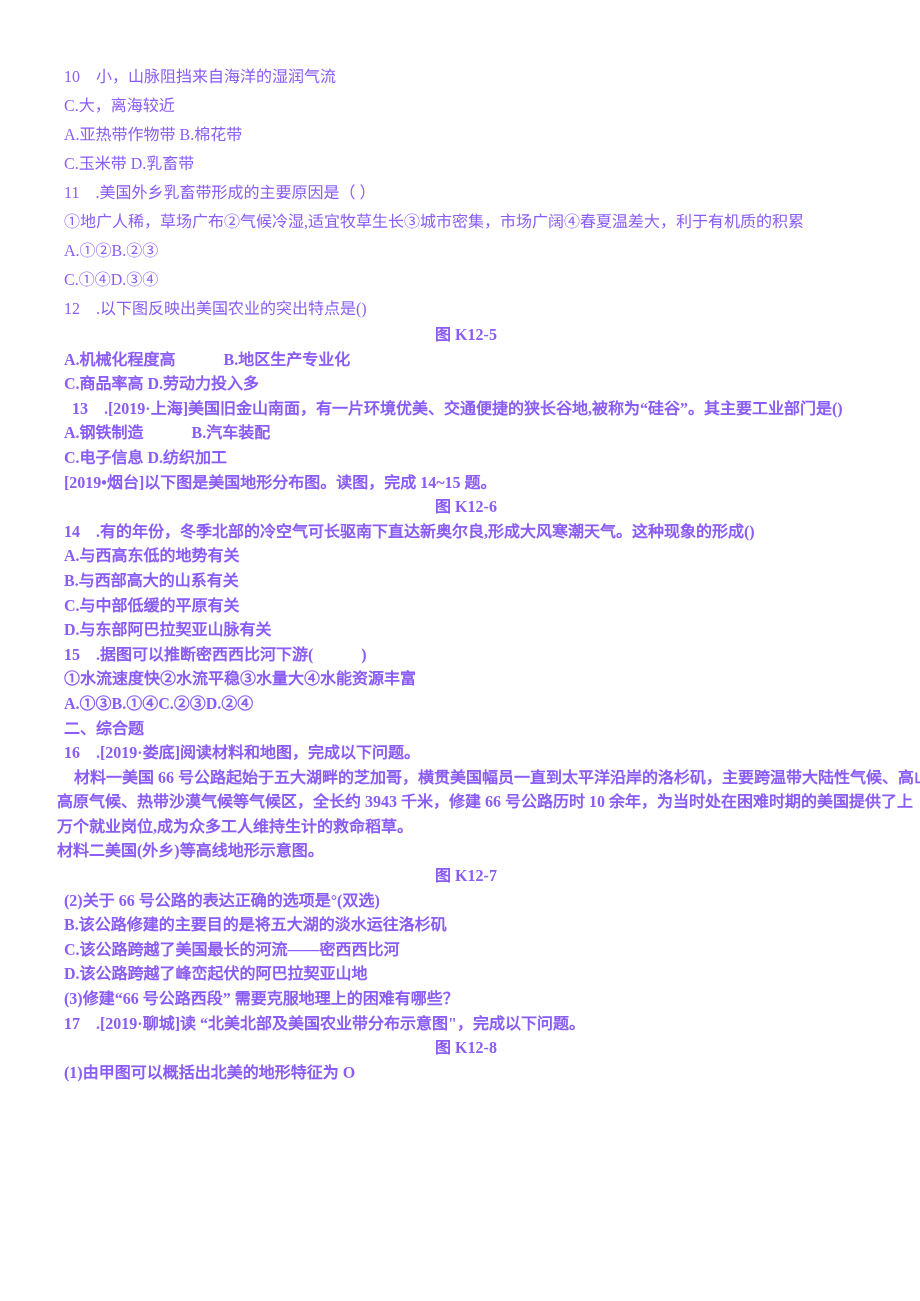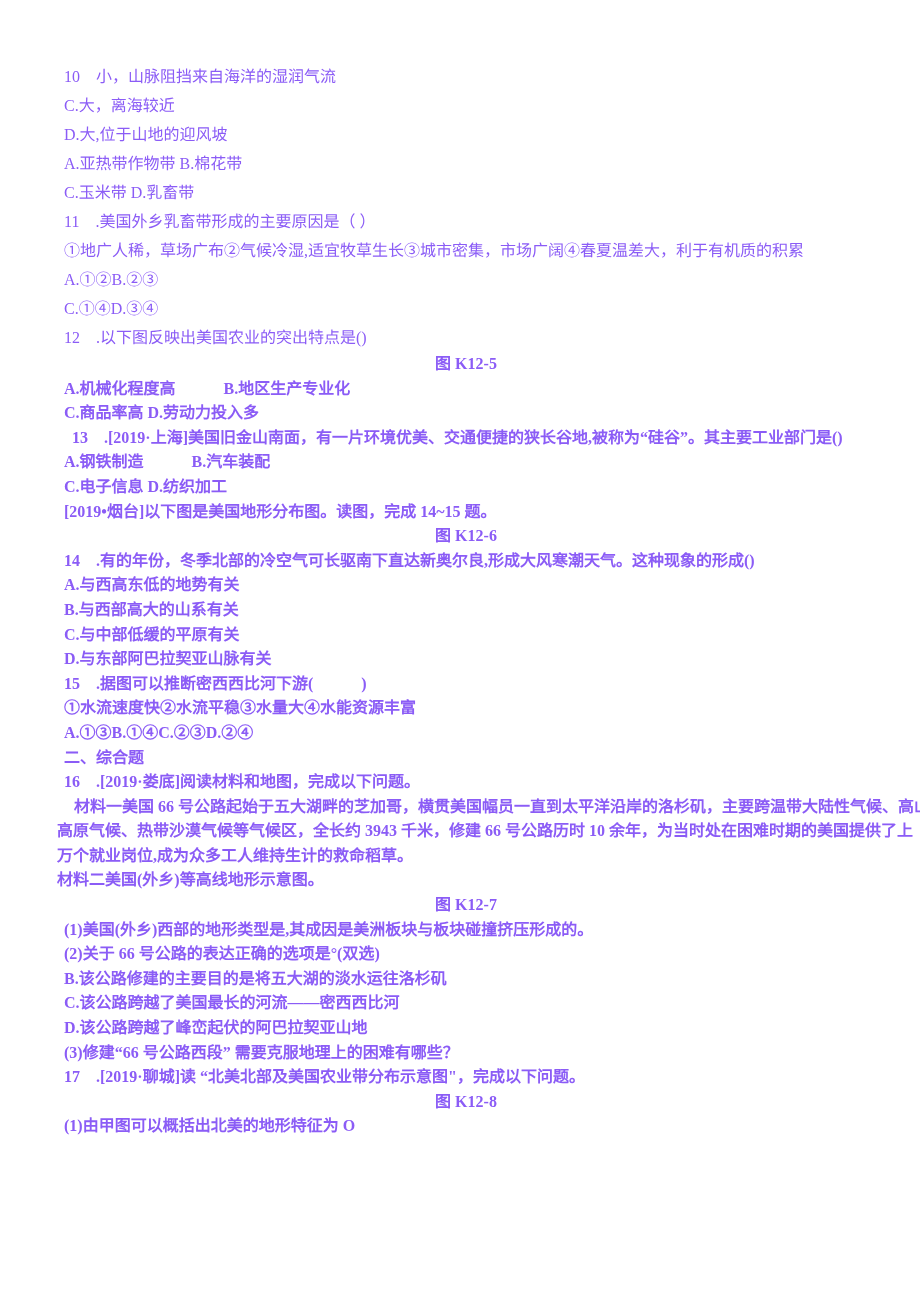--- a/index.html
+++ b/index.html
@@ -34,21 +34,20 @@
   .para { margin-left: -7px; }
   .indent1 { text-indent: 17px; }
   .indent-sm { padding-left: 8px; }
 </style>
 </head>
 <body>
 
 <div class="doc">
   <div class="ln gA">10　小，山脉阻挡来自海洋的湿润气流</div>
   <div class="ln gA">C.大，离海较近</div>
-  <div class="ln gA">D.大,位于山地的迎风坡</div>
   <div class="ln gA">A.亚热带作物带 B.棉花带</div>
   <div class="ln gA">C.玉米带 D.乳畜带</div>
   <div class="ln gA">11　.美国外乡乳畜带形成的主要原因是（ ）</div>
   <div class="ln gA">①地广人稀，草场广布②气候冷湿,适宜牧草生长③城市密集，市场广阔④春夏温差大，利于有机质的积累</div>
   <div class="ln gA">A.①②B.②③</div>
   <div class="ln gA">C.①④D.③④</div>
   <div class="ln gA">12　.以下图反映出美国农业的突出特点是()</div>
   <div class="ln gB center">图 K12-5</div>
   <div class="ln gB">A.机械化程度高　　　B.地区生产专业化</div>
   <div class="ln gB">C.商品率高 D.劳动力投入多</div>
@@ -65,21 +64,20 @@
   <div class="ln gB">15　.据图可以推断密西西比河下游(　　　)</div>
   <div class="ln gB">①水流速度快②水流平稳③水量大④水能资源丰富</div>
   <div class="ln gB">A.①③B.①④C.②③D.②④</div>
   <div class="ln gB">二、综合题</div>
   <div class="ln gB">16　.[2019·娄底]阅读材料和地图，完成以下问题。</div>
   <div class="ln gB para indent1">材料一美国 66 号公路起始于五大湖畔的芝加哥，横贯美国幅员一直到太平洋沿岸的洛杉矶，主要跨温带大陆性气候、高山</div>
   <div class="ln gB para">高原气候、热带沙漠气候等气候区，全长约 3943 千米，修建 66 号公路历时 10 余年，为当时处在困难时期的美国提供了上</div>
   <div class="ln gB para">万个就业岗位,成为众多工人维持生计的救命稻草。</div>
   <div class="ln gB para">材料二美国(外乡)等高线地形示意图。</div>
   <div class="ln gB center">图 K12-7</div>
-  <div class="ln gB">(1)美国(外乡)西部的地形类型是,其成因是美洲板块与板块碰撞挤压形成的。</div>
   <div class="ln gB">(2)关于 66 号公路的表达正确的选项是°(双选)</div>
   <div class="ln gB">B.该公路修建的主要目的是将五大湖的淡水运往洛杉矶</div>
   <div class="ln gB">C.该公路跨越了美国最长的河流——密西西比河</div>
   <div class="ln gB">D.该公路跨越了峰峦起伏的阿巴拉契亚山地</div>
   <div class="ln gB">(3)修建“66 号公路西段” 需要克服地理上的困难有哪些？</div>
   <div class="ln gB">17　.[2019·聊城]读 “北美北部及美国农业带分布示意图"，完成以下问题。</div>
   <div class="ln gB center">图 K12-8</div>
   <div class="ln gB">(1)由甲图可以概括出北美的地形特征为 O</div>
 </div>
 

